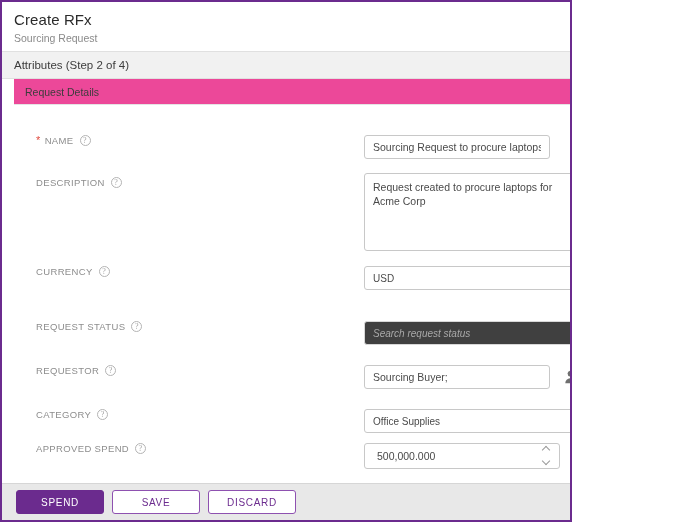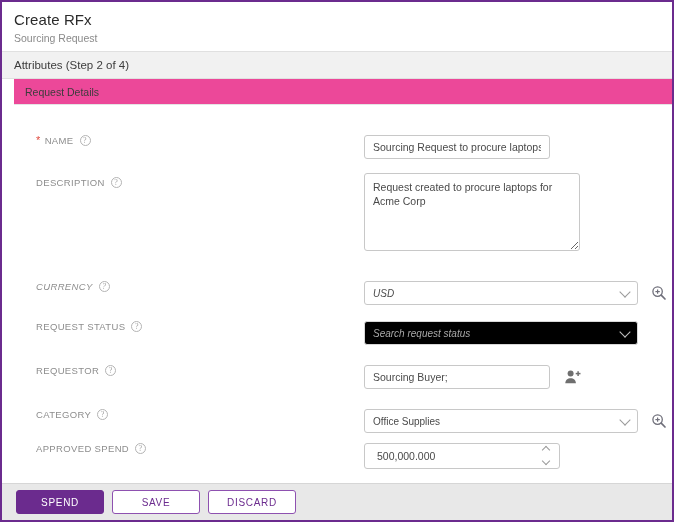--- a/index.html
+++ b/index.html
@@ -6,21 +6,21 @@
     margin: 0;
     padding: 0;
     background: #ffffff;
   }
   body {
     font-family: "Liberation Sans", sans-serif;
     -webkit-font-smoothing: antialiased;
   }
   #app {
     position: relative;
-    width: 674px;
+    width: 572px;
     height: 522px;
     box-sizing: border-box;
     border: 2px solid #6b2b8e;
     background: #ffffff;
     overflow: hidden;
     display: flex;
     flex-direction: column;
     justify-content: space-between;
   }
 
@@ -171,21 +171,21 @@
     border: 1px solid #c8c8c8;
     border-radius: 3px;
     background: #ffffff;
     display: flex;
     align-items: center;
     padding: 0 8px;
     font-size: 10px;
     color: #4a4a4a;
   }
   .select.disabled {
-    background: #000000;
+    background: #404040;
     border-color: #d8d8d8;
     color: #a9a9a9;
     font-style: italic;
   }
   .chev {
     position: absolute;
     right: 8px;
     top: 50%;
     width: 8px;
     height: 8px;
@@ -324,21 +324,21 @@
       <div class="row" style="top:68px;">
         <div class="label-cell" style="padding-top:4px;align-items:flex-start;">
           <span>DESCRIPTION</span>
           <span class="help">?</span>
         </div>
         <div class="ctrl-cell">
           <textarea class="area" style="">Request created to procure laptops for Acme Corp</textarea>
         </div>
       </div>
 
-      <div class="row" style="top:176px;font-style:italic;">
+      <div class="row" style="top:161px;">
         <div class="label-cell">
           <span>CURRENCY</span>
           <span class="help">?</span>
         </div>
         <div class="ctrl-cell">
           <div class="select">
             <span>USD</span>
             <span class="chev"></span>
           </div>
           <span class="icon-btn">

